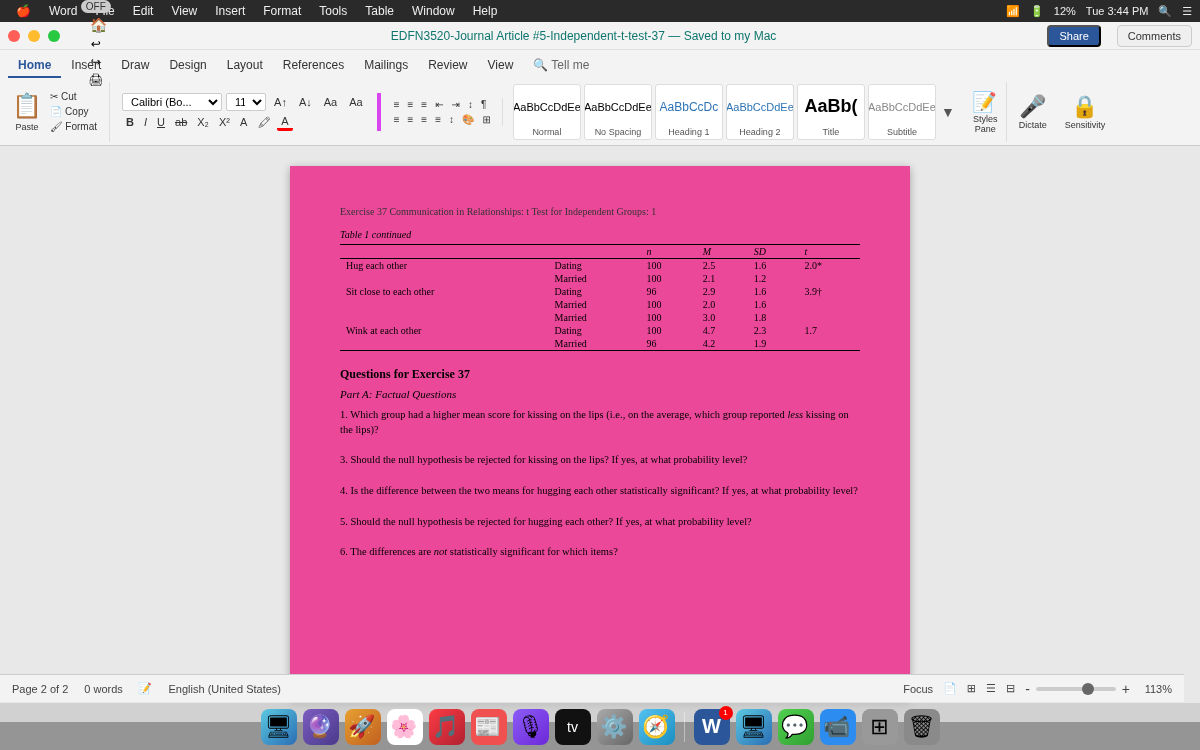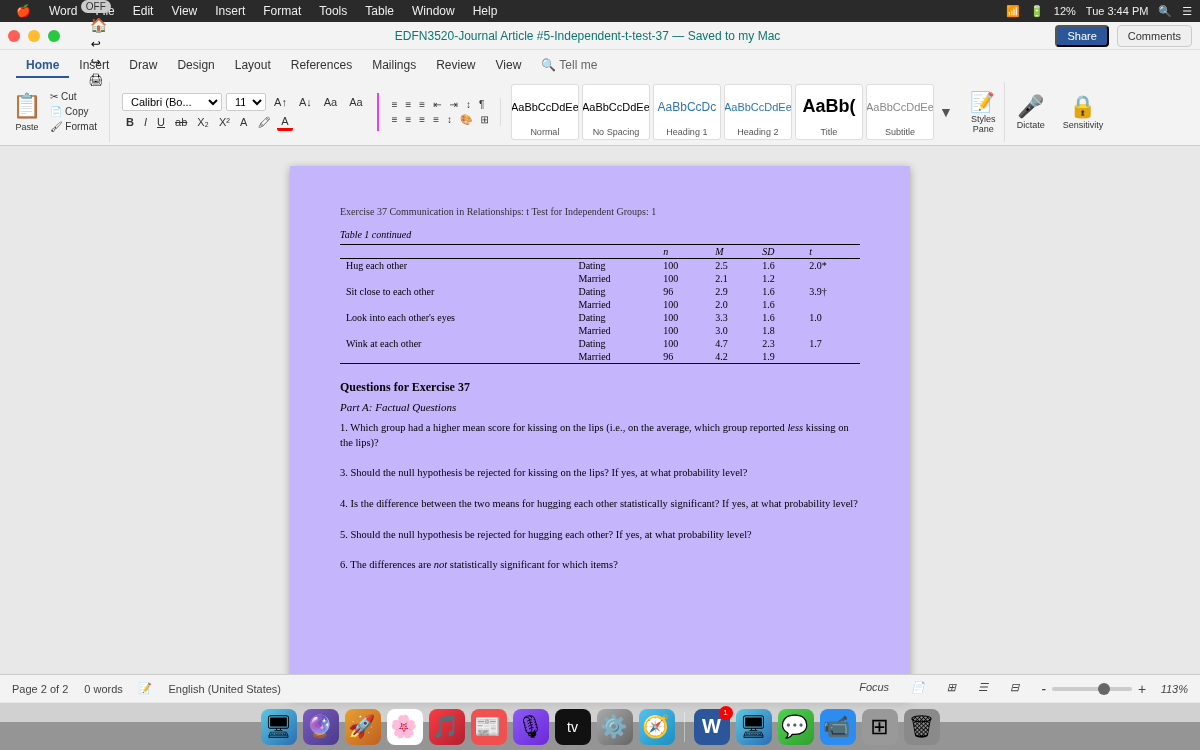--- a/index.html
+++ b/index.html
@@ -20,21 +20,21 @@
     .ribbon-toolbar-title {
       flex: 1;
       text-align: center;
       font-size: 12px;
       color: #333;
     }
     .ribbon-tabs {
       height: 28px;
       display: flex;
       align-items: flex-end;
-      padding: 0 16px;
+      padding: 0 8px;
       background: #f3f3f3;
     }
     .ribbon-tab {
       padding: 4px 10px;
       font-size: 12px;
       color: #333;
       cursor: pointer;
       border-bottom: 2px solid transparent;
     }
     .ribbon-tab.active {
@@ -83,21 +83,21 @@
       cursor: pointer;
       border-radius: 2px;
     }
 
     
     .font-group {
       display: flex;
       flex-direction: column;
       gap: 3px;
       padding: 0 4px;
-      border-right: 2px solid #d946ef;
+      border-right: 4px solid #d946ef;
       padding-right: 10px;
     }
     .font-row1 { display: flex; align-items: center; gap: 4px; font-size: 11px; }
     .font-row2 { display: flex; align-items: center; gap: 2px; font-size: 11px; }
     .font-select {
       background: white;
       border: 1px solid #ccc;
       border-radius: 2px;
       padding: 1px 4px;
       font-size: 11px;
@@ -215,21 +215,21 @@
     .doc-area {
       flex: 1;
       background: #e8e8e8;
       overflow-y: auto;
       display: flex;
       justify-content: center;
       padding: 20px 0;
     }
     .doc-page {
       width: 620px;
-      background: #c4b5fd;
+      background: #ec4899;
       box-shadow: 0 2px 8px rgba(0,0,0,0.3);
       padding: 40px 50px;
       font-family: 'Times New Roman', Times, serif;
       font-size: 11px;
       color: #000;
       min-height: 500px;
     }
 
     .doc-header {
       font-size: 10px;
@@ -293,28 +293,27 @@
       border-top: 1px solid #ccc;
       display: flex;
       align-items: center;
       padding: 0 12px;
       font-size: 11px;
       color: #444;
       gap: 16px;
       position: absolute;
       bottom: 48px;
       left: 0;
-      right: 0;
+      right: 16px;
     }
     .status-right {
       margin-left: auto;
       display: flex;
-      align-items: flex-start;
-      gap: 22px;
-      font-style: italic;
+      align-items: center;
+      gap: 10px;
     }
     .zoom-slider {
       display: flex;
       align-items: center;
       gap: 6px;
     }
     .zoom-track {
       width: 80px;
       height: 4px;
       background: #ccc;
@@ -476,21 +475,21 @@
   </div>
   <div style="display:flex;align-items:center;gap:4px;margin-left:8px;flex-direction:column;">
     <span style="font-size:11px;color:#555;">AutoSave</span>
     <span style="font-size:10px;background:#ccc;border-radius:8px;padding:1px 5px;color:#333;">OFF</span>
     <span style="font-size:14px;margin-left:6px;">🏠</span>
     <span style="font-size:12px;">↩</span>
     <span style="font-size:12px;">↪</span>
     <span style="font-size:12px;">🖨</span>
   </div>
   <div class="ribbon-toolbar-title" style="font-size:12px;color:#0f766e;">EDFN3520-Journal Article #5-Independent-t-test-37 — Saved to my Mac</div>
-  <div style="display:flex;gap:8px;">
+  <div style="display:flex;gap:16px;">
     <button class="share-btn">Share</button>
     <button class="comments-btn">Comments</button>
   </div>
 </div>
 
 <div class="ribbon-tabs">
   <span class="ribbon-tab active">Home</span>
   <span class="ribbon-tab">Insert</span>
   <span class="ribbon-tab">Draw</span>
   <span class="ribbon-tab">Design</span>
@@ -650,28 +649,20 @@
             <td>1.6</td>
             <td>3.9†</td>
           </tr>
           <tr>
             <td></td>
             <td>Married</td>
             <td>100</td>
             <td>2.0</td>
             <td>1.6</td>
             <td></td>
-          </tr>
-          <tr>
-            <td>Look into each other's eyes</td>
-            <td>Dating</td>
-            <td>100</td>
-            <td>3.3</td>
-            <td>1.6</td>
-            <td>1.0</td>
           </tr>
           <tr>
             <td></td>
             <td>Married</td>
             <td>100</td>
             <td>3.0</td>
             <td>1.8</td>
             <td></td>
           </tr>
           <tr>

